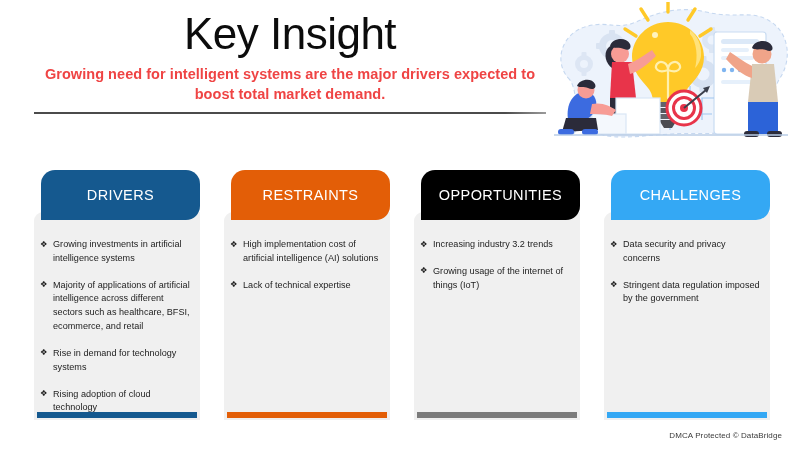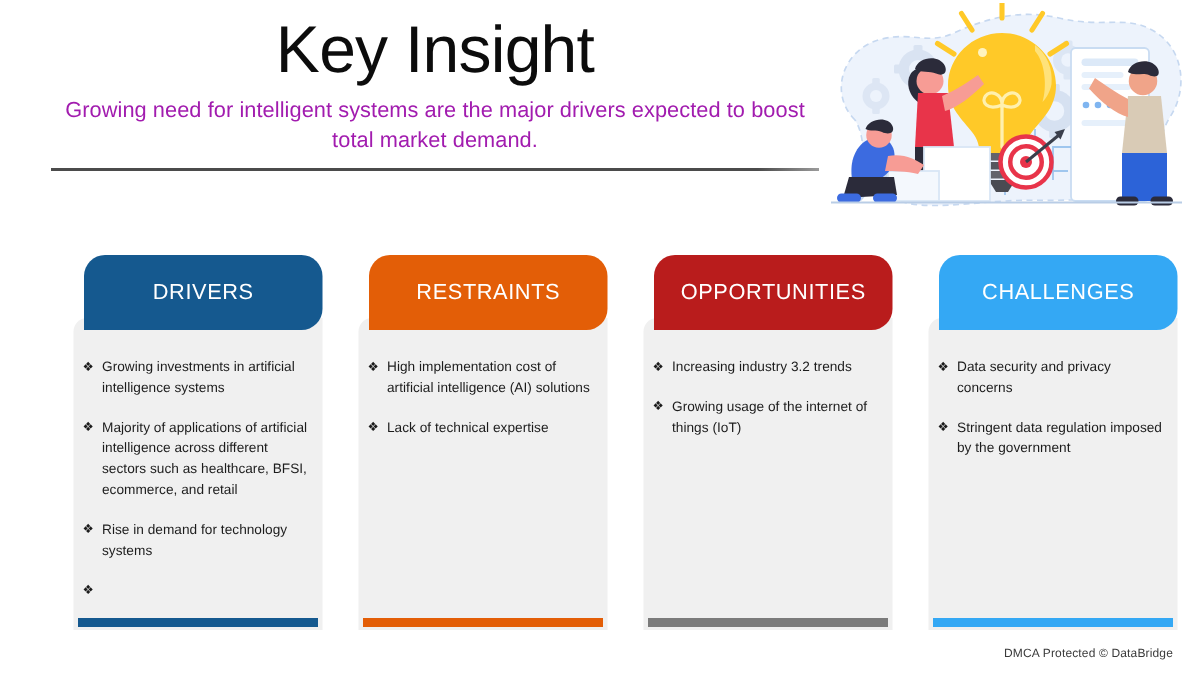--- a/index.html
+++ b/index.html
@@ -31,23 +31,23 @@
   .page-title {
     font-size: 44px;
     font-weight: 400;
     letter-spacing: -0.5px;
     line-height: 1.08;
     color: #0c0c0c;
     margin: 0 0 6px 0;
   }
   .page-subtitle {
     font-size: 14.5px;
-    font-weight: 400;
+    font-weight: 700;
     line-height: 1.42;
-    color: #a21caf;
+    color: #ef4444;
     margin: 0;
     letter-spacing: 0.05px;
   }
   .header-rule {
     position: absolute;
     left: 34px;
     top: 112px;
     width: 512px;
     height: 2px;
     background: linear-gradient(to right, #4b4b4b 0%, #4b4b4b 92%, #9b9b9b 100%);
@@ -69,21 +69,20 @@
     left: 34px;
     top: 170px;
     width: 740px;
     height: 250px;
   }
   .card {
     position: absolute;
     top: 0;
     width: 166px;
     height: 196px;
-    margin-left: 15px;
   }
   .card-c0 { left: 0px; }
   .card-c1 { left: 190px; padding-left: 45px; }
   .card-c2 { left: 380px; }
   .card-c3 { left: 570px; border-radius: 22px; }
 
   .card-head {
     position: absolute;
     left: 7px;
     top: 0;
@@ -310,20 +309,21 @@
           <li class="bullet">
             <span class="bullet-marker">❖</span>
             <span>Majority of applications of artificial intelligence across different sectors such as healthcare, BFSI, ecommerce, and retail</span>
           </li>
           <li class="bullet">
             <span class="bullet-marker">❖</span>
             <span>Rise in demand for technology systems</span>
           </li>
           <li class="bullet">
             <span class="bullet-marker">❖</span>
+            <span>Rising adoption of cloud technology</span>
           </li>
         </ul>
       </div>
       <div class="card-footbar" style="background: rgb(21, 89, 143);"></div>
     </div>
 
     <div class="card card-c1">
       <div class="card-head" style="background: rgb(227, 94, 7);">
         <span class="card-head-label">RESTRAINTS</span>
       </div>
@@ -336,21 +336,21 @@
           <li class="bullet">
             <span class="bullet-marker">❖</span>
             <span>Lack of technical expertise</span>
           </li>
         </ul>
       </div>
       <div class="card-footbar" style="background: rgb(227, 94, 7);"></div>
     </div>
 
     <div class="card card-c2">
-      <div class="card-head" style="background: #b91c1c;">
+      <div class="card-head" style="background: #000000;">
         <span class="card-head-label">OPPORTUNITIES</span>
       </div>
       <div class="card-body">
         <ul class="bullets">
           <li class="bullet">
             <span class="bullet-marker">❖</span>
             <span>Increasing industry 3.2 trends</span>
           </li>
           <li class="bullet">
             <span class="bullet-marker">❖</span>

